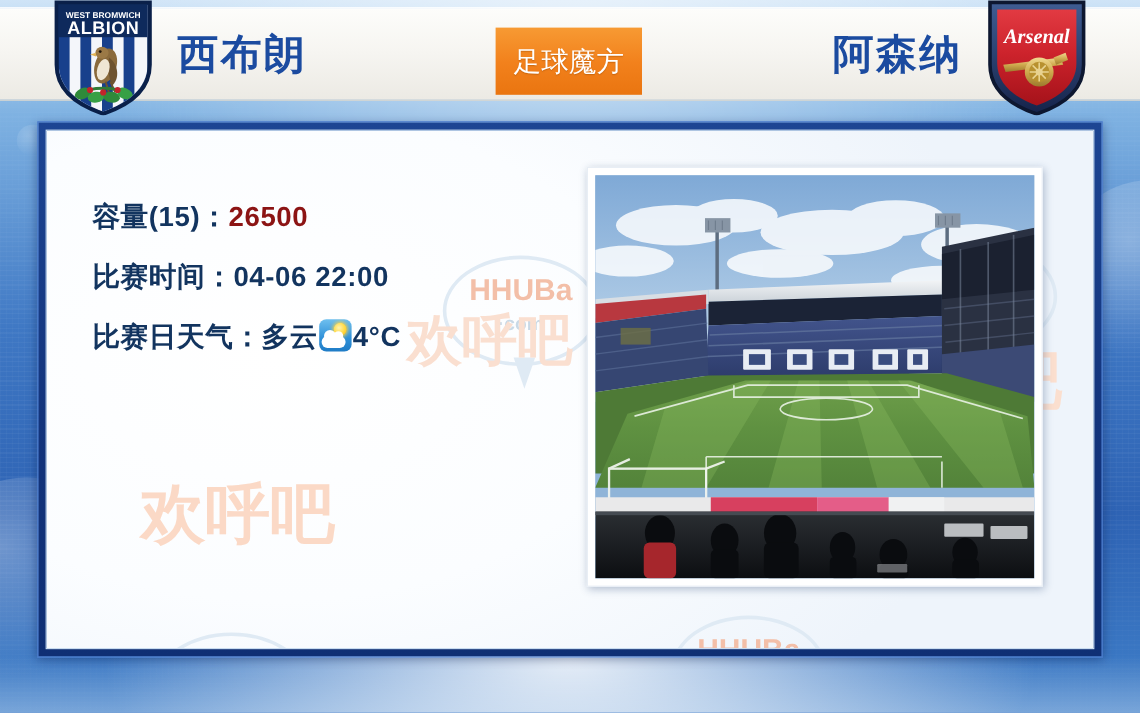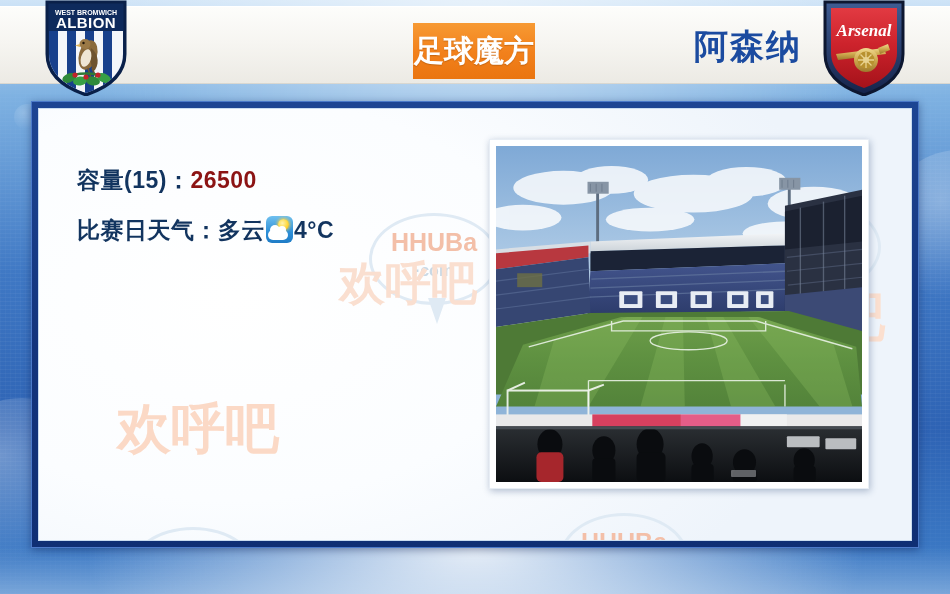--- a/index.html
+++ b/index.html
@@ -80,22 +80,22 @@
     position: absolute;
     left: 413px; top: 16px;
     width: 122px; height: 56px;
     background: linear-gradient(180deg, #f79a33 0%, #f2811c 52%, #ea7510 100%);
     display: flex;
     align-items: center;
     justify-content: center;
   }
   .center-logo-text {
     color: #ffffff;
-    font-size: 30px;
-    font-weight: bold;
+    font-size: 23px;
+    font-weight: normal;
     letter-spacing: 0px;
     text-shadow: 0 1px 1px rgba(150,70,0,.45);
   }
 
   
   .crest {
     position: absolute;
     top: -2px;
     width: 84px; height: 98px;
   }
@@ -287,20 +287,21 @@
 
   <div class="bg-base"></div>
   <div class="bg-texture"></div>
   <div class="bg-orb orb-a"></div>
   <div class="bg-orb orb-b"></div>
   <div class="bg-orb orb-c"></div>
 
   <div class="header">
     <div class="header-inner">
 
+      <span class="team-name home">西布朗</span>
 
       <div class="center-logo">
         <span class="center-logo-text">足球魔方</span>
       </div>
 
       <span class="team-name away">阿森纳</span>
     </div>
   </div>
 
   <div class="crest home">
@@ -408,20 +409,23 @@
 
       <div class="info">
 
 
 
         <div class="info-line">
           <span>容量(15)：</span><span class="val-red">26500</span>
         </div>
 
 
+        <div class="info-line">
+          <span>比赛时间：</span><span>04-06 22:00</span>
+        </div>
 
         <div class="info-line">
           <span>比赛日天气：</span><span>多云</span><span class="weather-icon">
             <span class="sun"></span>
             <span class="cloud"></span>
           </span><span>4°C</span>
         </div>
 
       </div>
 

